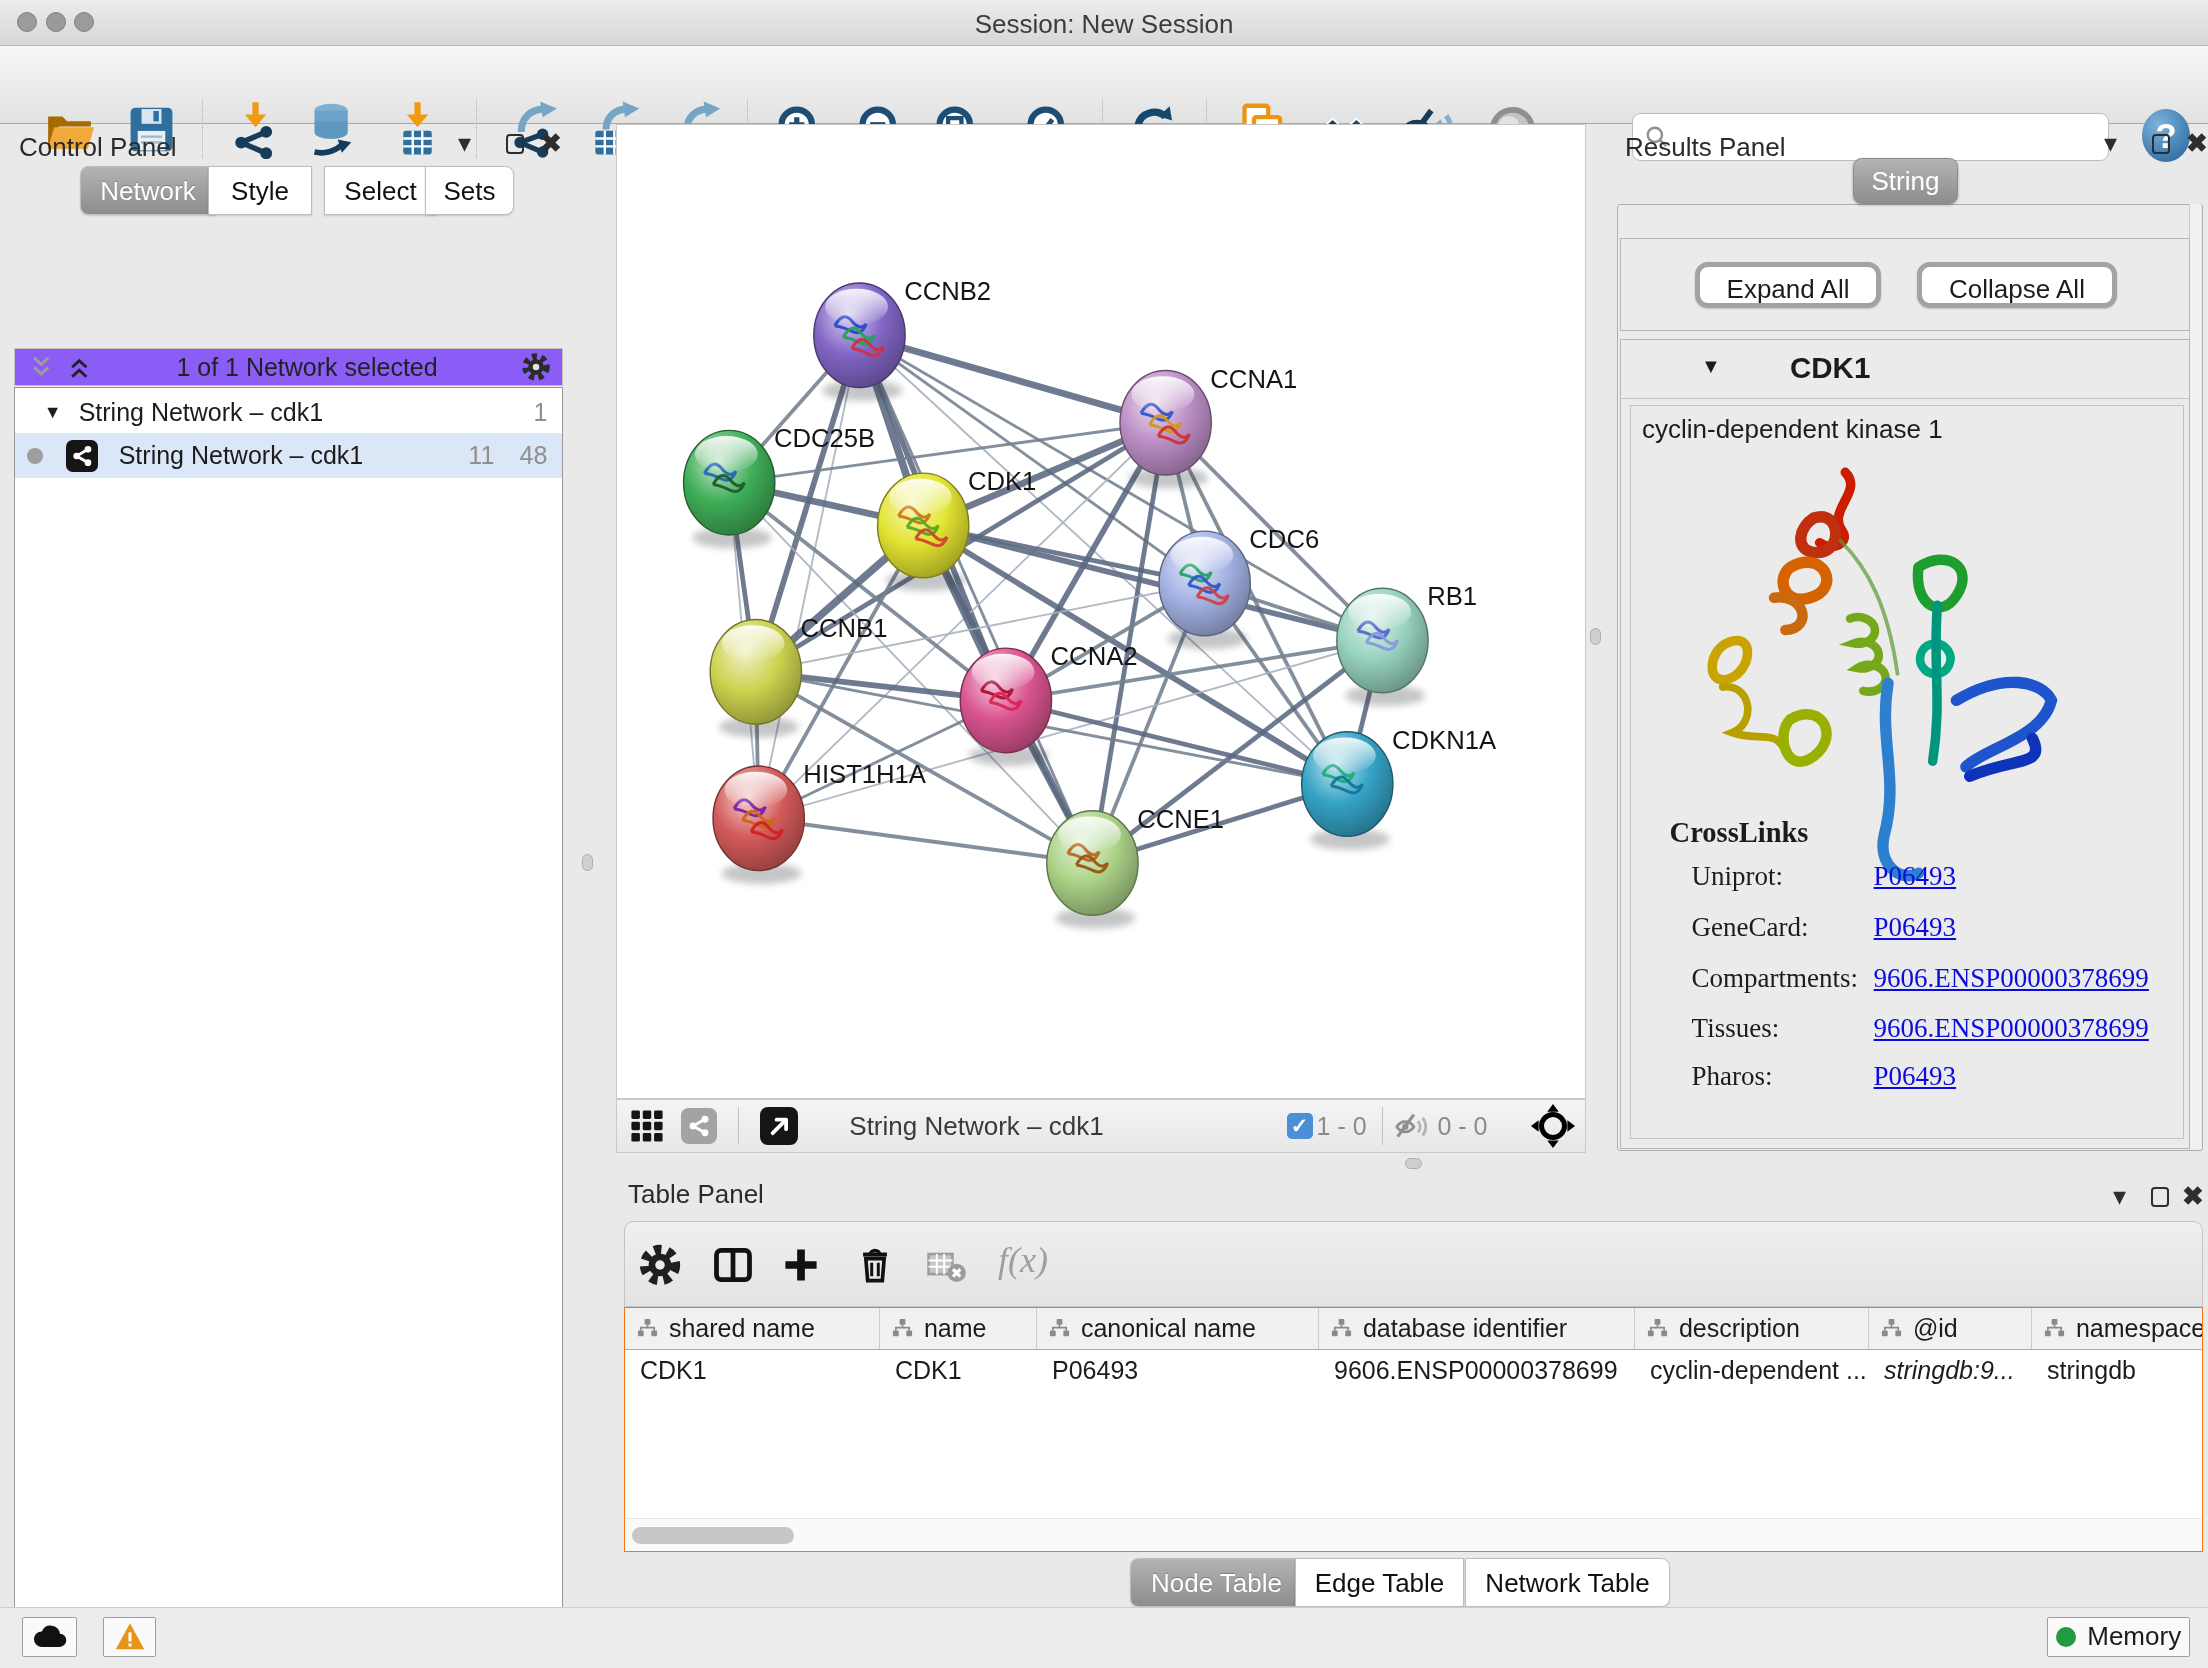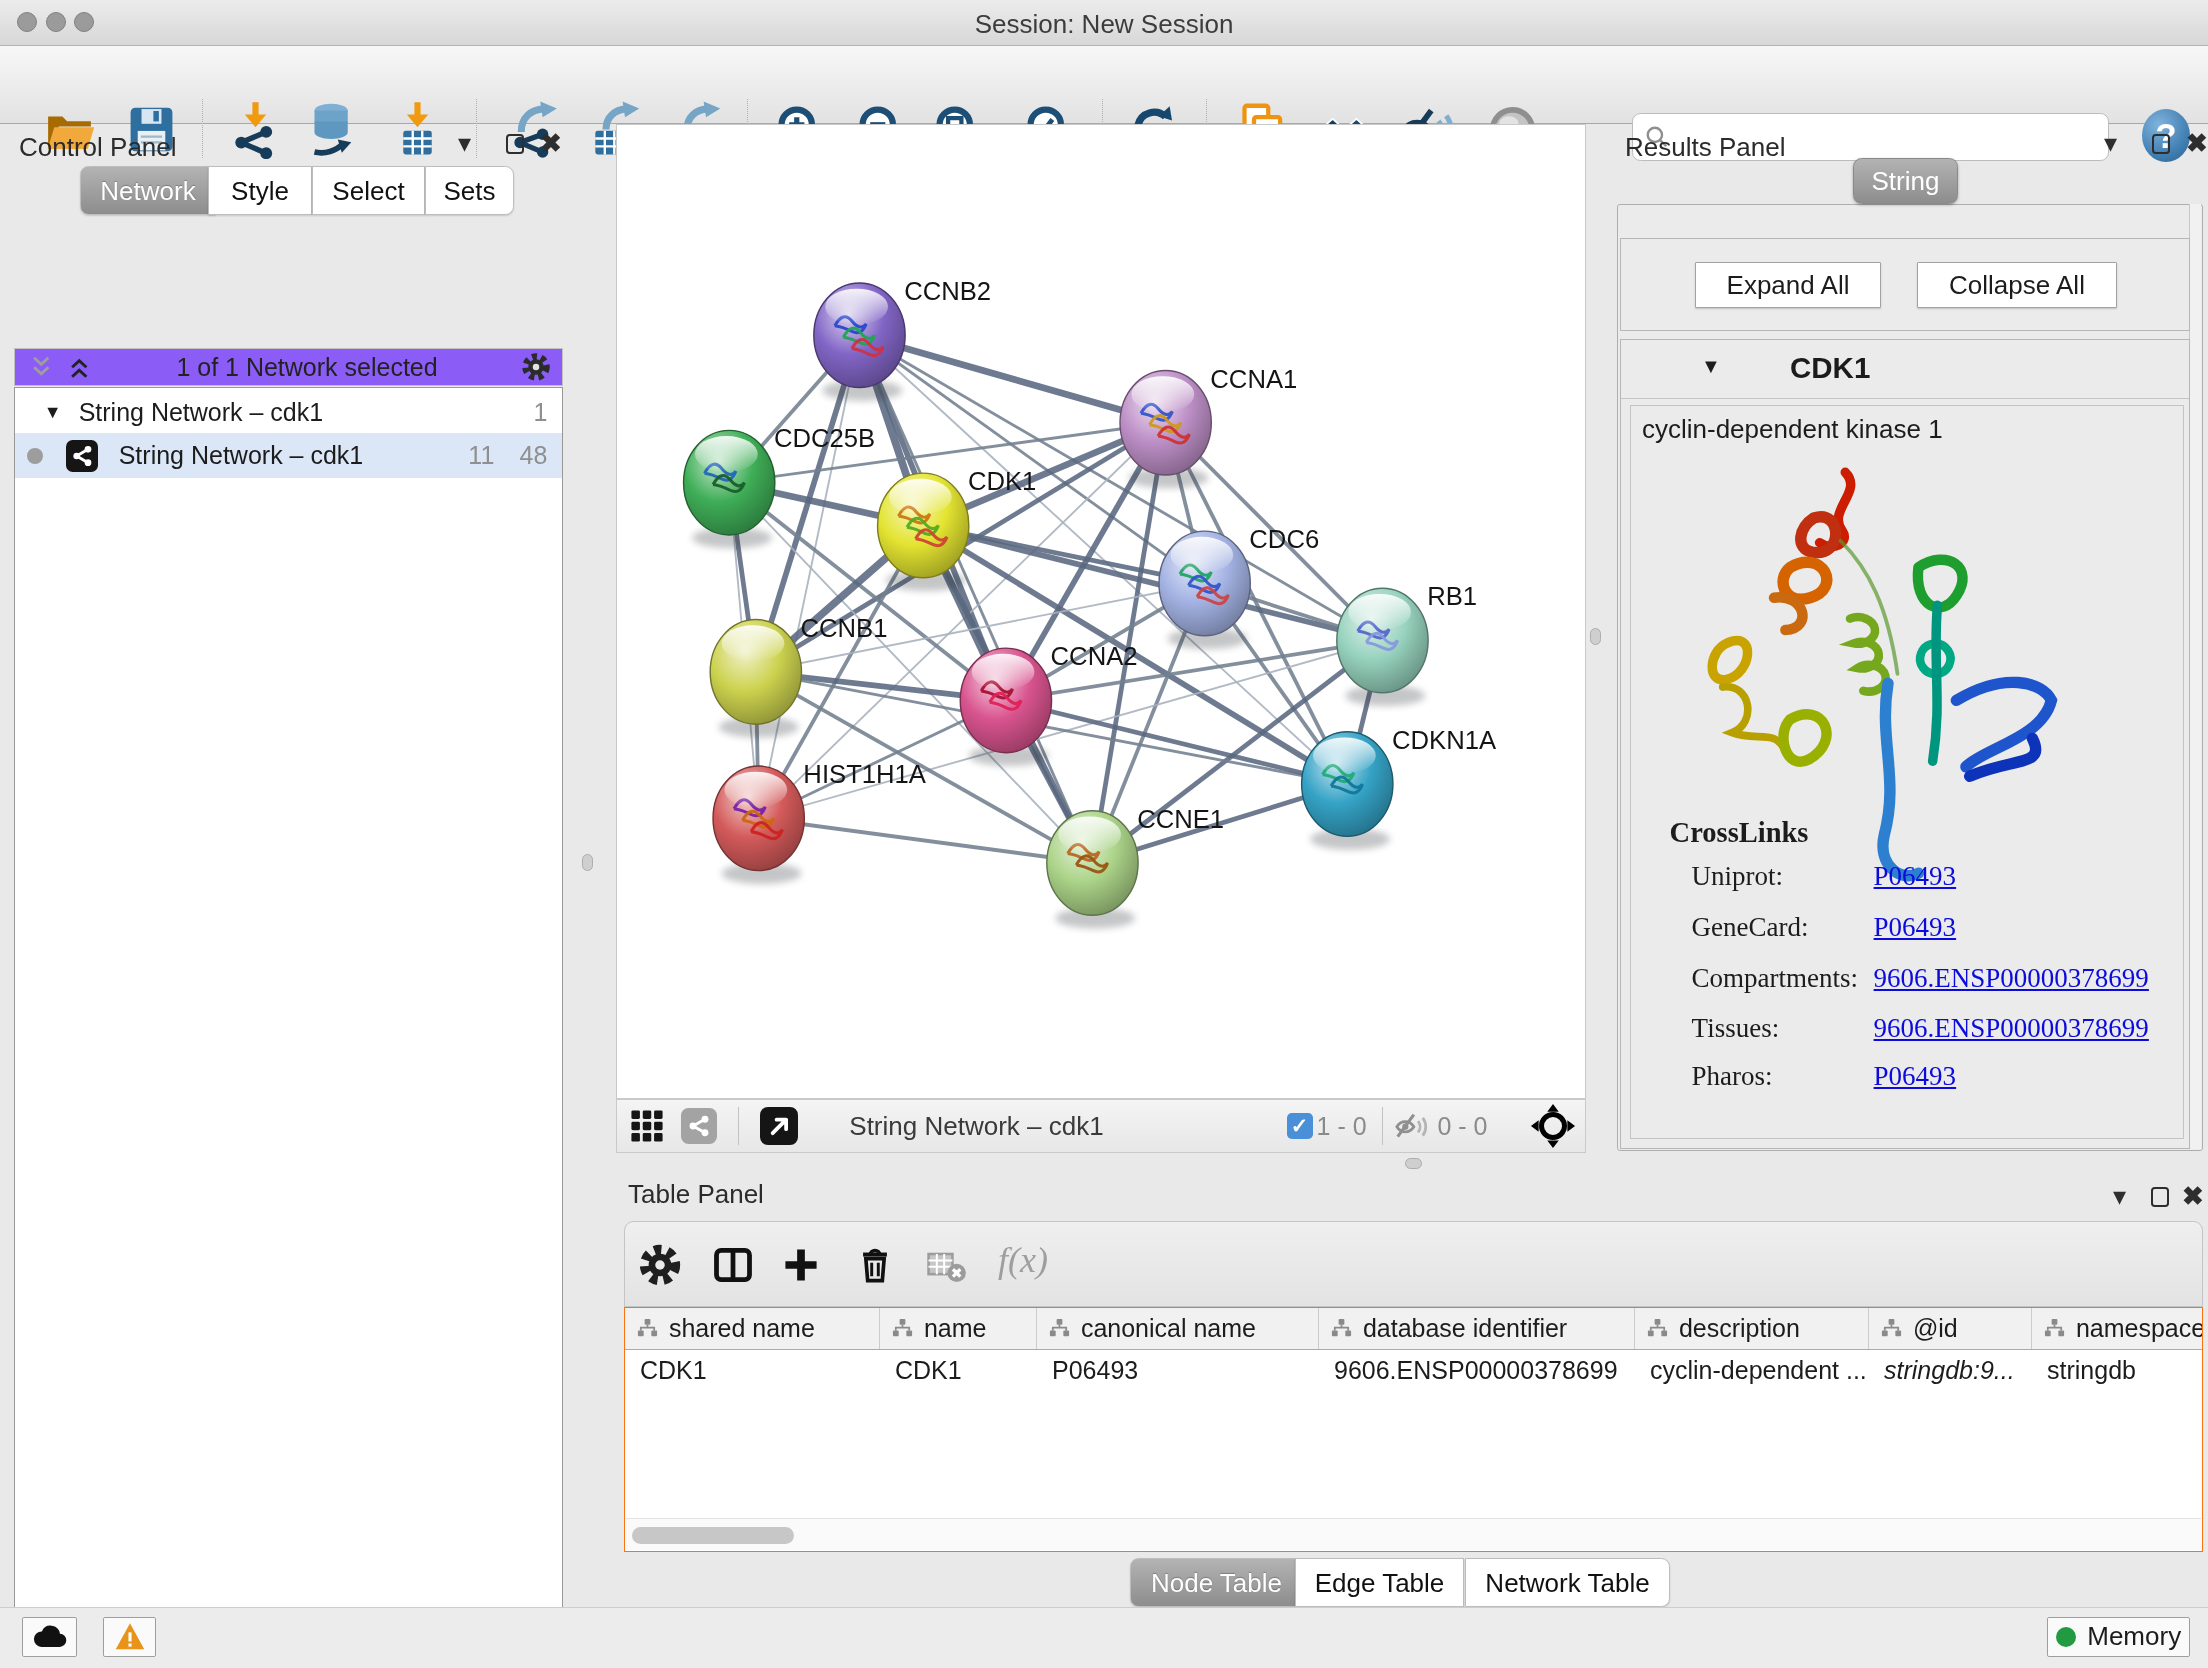--- a/index.html
+++ b/index.html
@@ -74,22 +74,22 @@
   
   .rp-tab { left:1853px; top:158px; width:105px; height:46px; z-index:3;
     background:linear-gradient(#b3b3b3,#8d8d8d); color:#fff; font-size:26px;
     border:1px solid #8a8a8a; border-radius:8.6px; text-align:center; line-height:44px;
     box-shadow:0 1px 2.9px rgba(0,0,0,.3); cursor:pointer; }
   .rp-outer { left:1617px; top:204px; width:586px; height:947px; background:#ebebeb;
     border:1px solid #aeaeae; border-radius:2.9px; }
   .rp-scroll { left:2189px; top:204px; width:12.4px; height:945px; background:#f1f1f1;
     border-left:1px solid #c6c6c6; }
   .rp-btnbox { left:1620px; top:238px; width:570px; height:93px; border:1px solid #b6b6b6; }
-  .rp-btn { position:absolute; top:23px; height:46px; background:#fff; border:1px solid #a3a3a3;
-    border-radius:1px; font-size:26px; text-align:center; line-height:44px; cursor:pointer;
+  .rp-btn { position:absolute; top:23px; height:46px; background:#fff; border:5px solid #a3a3a3;
+    border-radius:13px; font-size:26px; text-align:center; line-height:44px; cursor:pointer;
     box-shadow:0 1px 1.9px rgba(0,0,0,.18); }
   .rp-section { left:1620px; top:339px; width:570px; height:810px; border:1px solid #b6b6b6; }
   .rp-sec-head { position:absolute; left:0; top:0; width:100%; height:59px;
     border-bottom:1px solid #c4c4c4; }
   .rp-gene { font-size:29.5px; font-weight:bold; }
   .rp-content { position:absolute; left:8.6px; top:65px; width:554px; height:734px;
     border:1px solid #c4c4c4; background:#ebebeb; }
   .rp-desc { position:absolute; left:11.4px; top:7.6px; font-size:26px; color:#1c1c1c; }
   .serif { font-family:"Liberation Serif", serif; }
   .xl-title { position:absolute; left:39px; top:411px; font-size:28.5px; font-weight:bold; }
@@ -295,21 +295,21 @@
 </div>
 
 <div class="abs" style="left:0;top:124px;width:592px;height:1484px">
   <div class="abs panel-title" style="left:19px;top:7.6px">Control Panel</div>
   <div class="abs pm-icon" style="left:458px;top:5.7px">▾</div>
   <div class="abs float-icon" style="left:506px;top:9.5px"></div>
   <div class="abs pm-icon" style="left:540px;top:5.7px;font-weight:bold">✖</div>
 
   <div class="tabbtn sel first" style="left:72px;top:42px;width:136px">Network</div>
   <div class="tabbtn" style="left:208px;top:42px;width:104px">Style</div>
-  <div class="tabbtn" style="left:312px;top:42px;width:113px">Select</div>
+  <div class="tabbtn" style="left:324px;top:42px;width:113px">Select</div>
   <div class="tabbtn last" style="left:425px;top:42px;width:89px">Sets</div>
 
   <div class="abs cp-subheader">
     <svg width="28.5" height="28.5" viewBox="0 0 24 24" style="margin-left:11.4px">
         <path d="M6 4l6 5.5L18 4M6 12l6 5.5 6-5.5" stroke="#9e9e9e" stroke-width="2.4" fill="none"></path>
       </svg>
     <svg width="28.5" height="28.5" viewBox="0 0 24 24" style="margin-left:9.5px">
         <path d="M6 20l6-5.5 6 5.5M6 12l6-5.5 6 5.5" stroke="#222" stroke-width="2.4" fill="none"></path>
       </svg>
     <span class="txt">1 of 1 Network selected</span>

